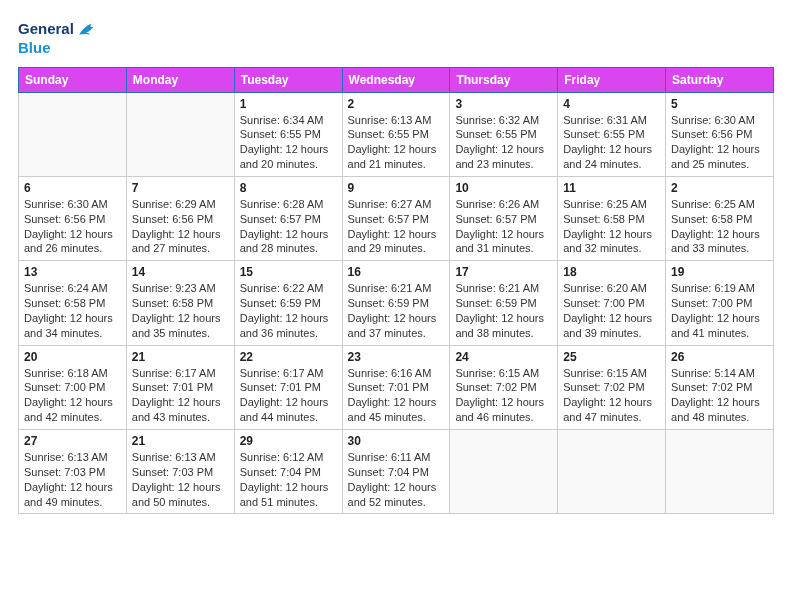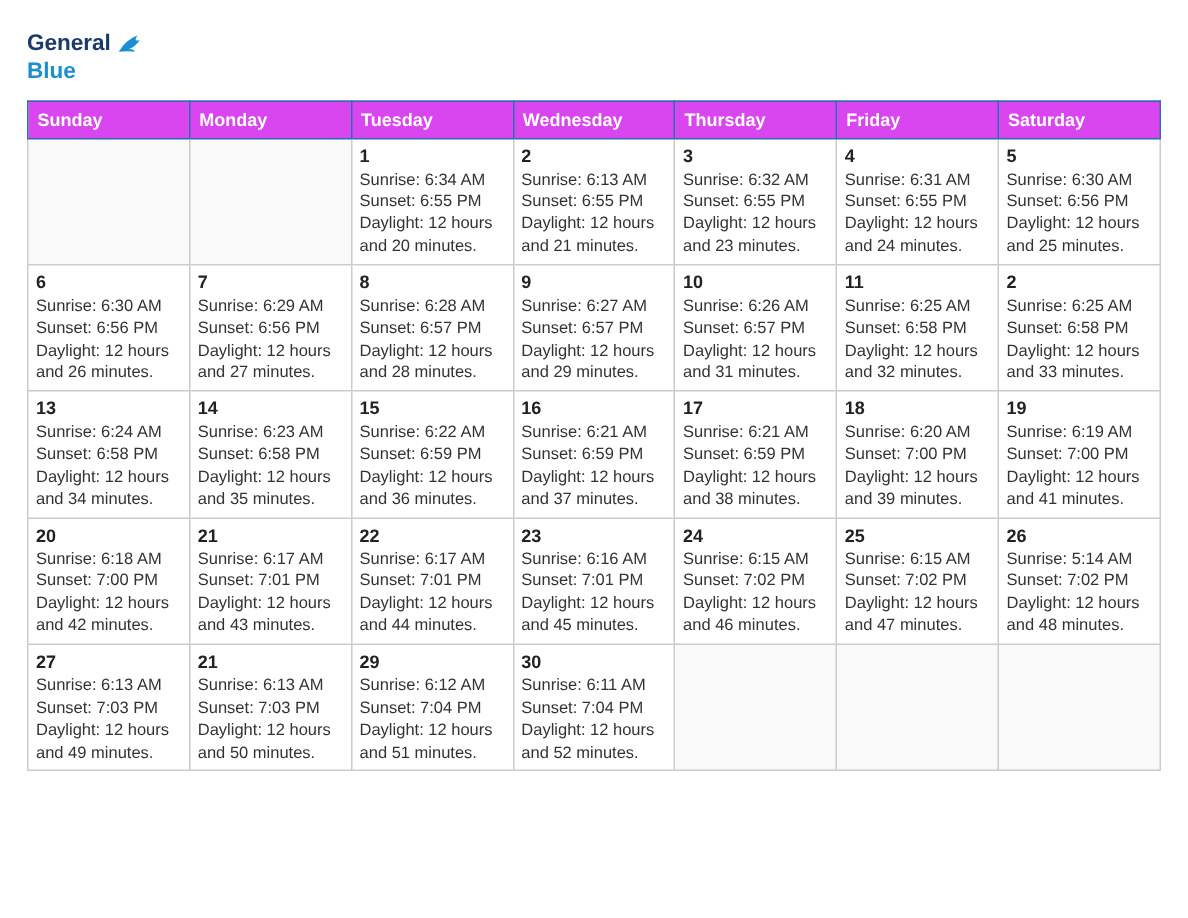--- a/index.html
+++ b/index.html
@@ -204,21 +204,21 @@
         </tr>
         <tr>
           <td>
             <div class="day-num">13</div>
             <div class="day-info">Sunrise: 6:24 AM
 Sunset: 6:58 PM
 Daylight: 12 hours and 34 minutes.</div>
           </td>
           <td>
             <div class="day-num">14</div>
-            <div class="day-info">Sunrise: 6:23 AM
+            <div class="day-info">Sunrise: 9:23 AM
 Sunset: 6:58 PM
 Daylight: 12 hours and 35 minutes.</div>
           </td>
           <td>
             <div class="day-num">15</div>
             <div class="day-info">Sunrise: 6:22 AM
 Sunset: 6:59 PM
 Daylight: 12 hours and 36 minutes.</div>
           </td>
           <td>

